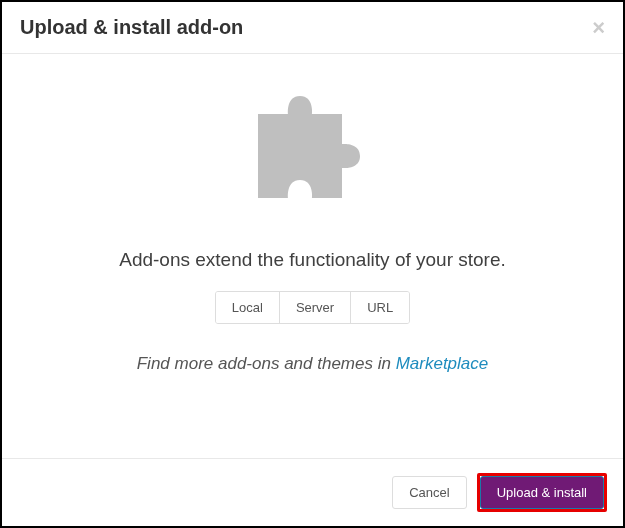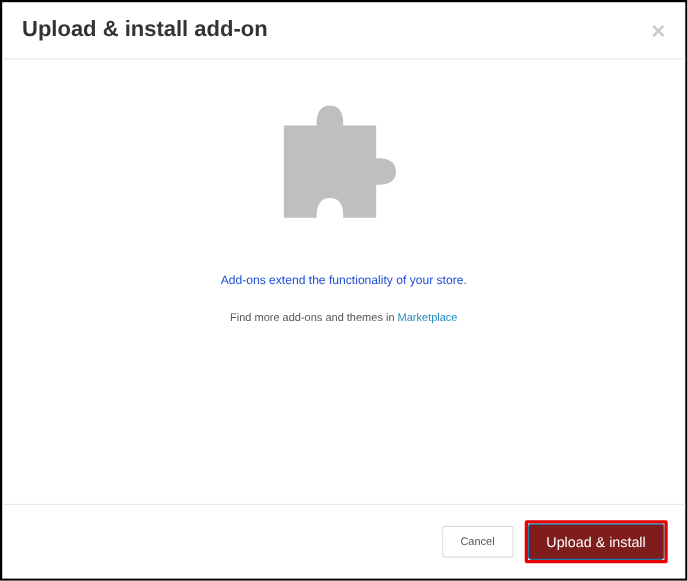--- a/index.html
+++ b/index.html
@@ -44,22 +44,22 @@
       padding: 20px 18px 10px 18px;
       text-align: center;
       display: flex;
       flex-direction: column;
       align-items: center;
     }
     .puzzle-icon {
       margin: 10px auto 18px auto;
     }
     .desc-line {
-      color: #1d4ed8;
-      font-size: 11px;
+      color: #404040;
+      font-size: 19px;
       margin-bottom: 2px;
       line-height: 1.5;
     }
     .file-row {
       margin-top: 24px;
       display: flex;
       align-items: center;
       justify-content: center;
       gap: 6px;
       color: #333;
@@ -87,52 +87,53 @@
       background: #fff;
       border: none;
       border-right: 1px solid #ddd;
       padding: 8px 16px;
       font-size: 13px;
       color: #555;
       cursor: pointer;
     }
     .btn-group button:last-child { border-right: none; }
     .marketplace-line {
-      margin-top: 18px;
-      font-size: 10px;
+      margin-top: 30px;
+      font-size: 17px;
       color: #555;
+      font-style: italic;
     }
     .marketplace-link {
       color: #1e8cbe;
       cursor: pointer;
     }
     .modal-footer {
       border-top: 1px solid #e8e8e8;
       padding: 14px 16px;
       display: flex;
       justify-content: flex-end;
       gap: 10px;
       align-items: center;
     }
     .btn-cancel {
       background: #fff;
       border: 1px solid #ddd;
       padding: 8px 16px;
-      font-size: 10px;
+      font-size: 13px;
       color: #555;
       border-radius: 3px;
       cursor: pointer;
     }
     .btn-primary-wrap {
       border: 3px solid #e60000;
       border-radius: 2px;
       padding: 0;
     }
     .btn-primary {
-      background: #7f1d1d;
+      background: #701a75;
       border: 1px solid #1a7aa8;
       color: #fff;
       padding: 8px 16px;
       font-size: 13px;
       border-radius: 3px;
       cursor: pointer;
       display: block;
     }
   </style>
 </head>
@@ -162,20 +163,25 @@
           C 48 96 50 114 50 114
           L 20 114
           Z
         "></path>
       </svg>
     </div>
 
     <div class="desc-line">Add-ons extend the functionality of your store.</div>
 
 
+    <div class="btn-group">
+      <button>Local</button>
+      <button>Server</button>
+      <button>URL</button>
+    </div>
 
     <div class="marketplace-line">
       <span>Find more add-ons and themes in </span><span class="marketplace-link">Marketplace</span>
     </div>
   </div>
 
   <div class="modal-footer">
     <button class="btn-cancel">Cancel</button>
     <div class="btn-primary-wrap">
       <button class="btn-primary">Upload &amp; install</button>

